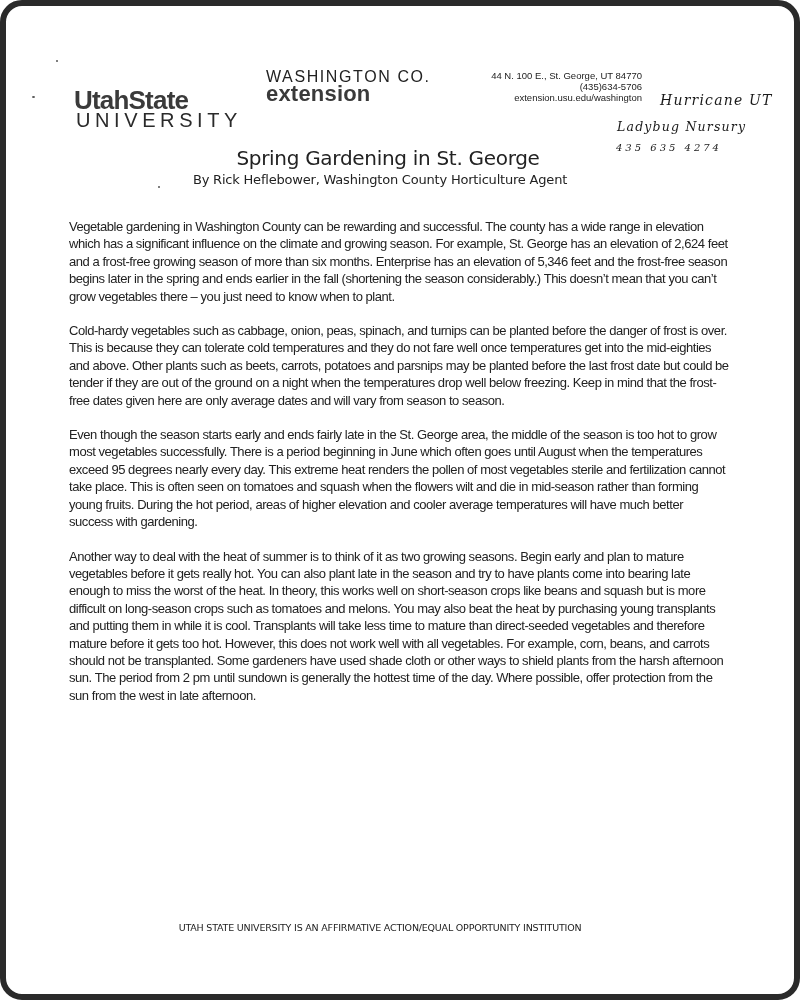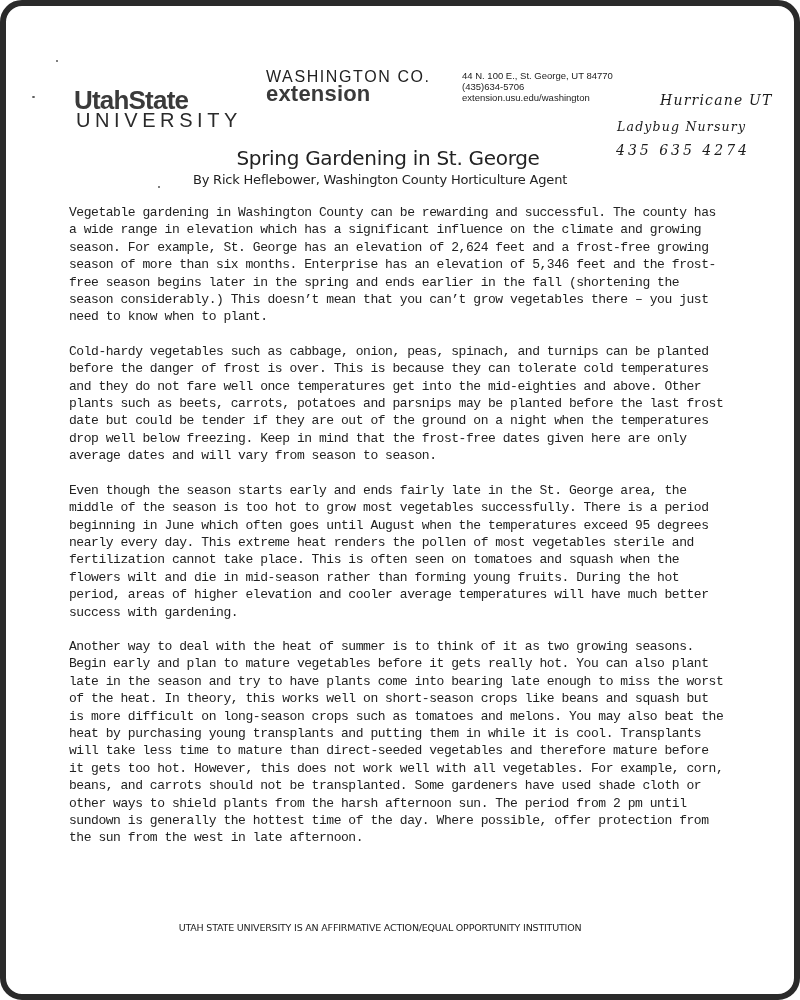--- a/index.html
+++ b/index.html
@@ -22,42 +22,42 @@
     .ext-logo { position: absolute; left: 266px; top: 71px; text-align: left; }
     .ext-top {
       font-family: "Liberation Sans", sans-serif; font-size: 16px; color: #222;
       letter-spacing: 1.6px; line-height: 12px;
     }
     .ext-main {
       font-family: "Liberation Sans", sans-serif; font-weight: bold; font-size: 22px;
       color: #3a3a3a; letter-spacing: 0.2px; line-height: 22px;
     }
     .address {
-      position: absolute; left: 462px; top: 70px; width: 180px; text-align: left;
+      position: absolute; left: 462px; top: 70px; width: 180px; text-align: right;
       font-family: "Liberation Sans", sans-serif; font-size: 9.5px; color: #222; line-height: 11px;
     }
     .handwriting {
       position: absolute; font-family: "DejaVu Serif", serif; font-style: italic;
       color: #1a1a1a; letter-spacing: 1.2px;
     }
     .hw1 { left: 660px; top: 92px; font-size: 14px; }
     .hw2 { left: 617px; top: 119px; font-size: 12.5px; }
-    .hw3 { left: 616px; top: 142px; font-size: 14px; letter-spacing: 3px; }
+    .hw3 { left: 616px; top: 142px; font-size: 10px; letter-spacing: 3px; }
     .title {
       position: absolute; left: 8px; width: 760px; top: 146px; text-align: center;
       font-family: "DejaVu Sans", sans-serif; font-size: 20px; color: #222;
       padding-left: 0px; letter-spacing: -0.3px;
     }
     .byline {
       position: absolute; left: 0; width: 760px; top: 172px; text-align: center;
       font-family: "DejaVu Sans", sans-serif; font-size: 13px; color: #222; letter-spacing: -0.2px;
     }
     .body {
-      position: absolute; left: 69px; top: 204px; width: 660px;
-      font-family: Liberation Mono, monospace; font-size: 13px; color: #222;
+      position: absolute; left: 69px; top: 218px; width: 660px;
+      font-family: Liberation Sans, sans-serif; font-size: 13px; color: #222;
       line-height: 17.4px; letter-spacing: -0.45px; word-spacing: 0px;
     }
     .body p { margin: 0 0 17px 0; }
     .footer {
       position: absolute; left: 0; width: 760px; top: 922px; text-align: center;
       font-family: "DejaVu Sans", sans-serif; font-size: 9.5px; color: #222; letter-spacing: -0.2px;
     }
     .speck { position: absolute; background: #555; border-radius: 50%; }
   </style>
 </head>

